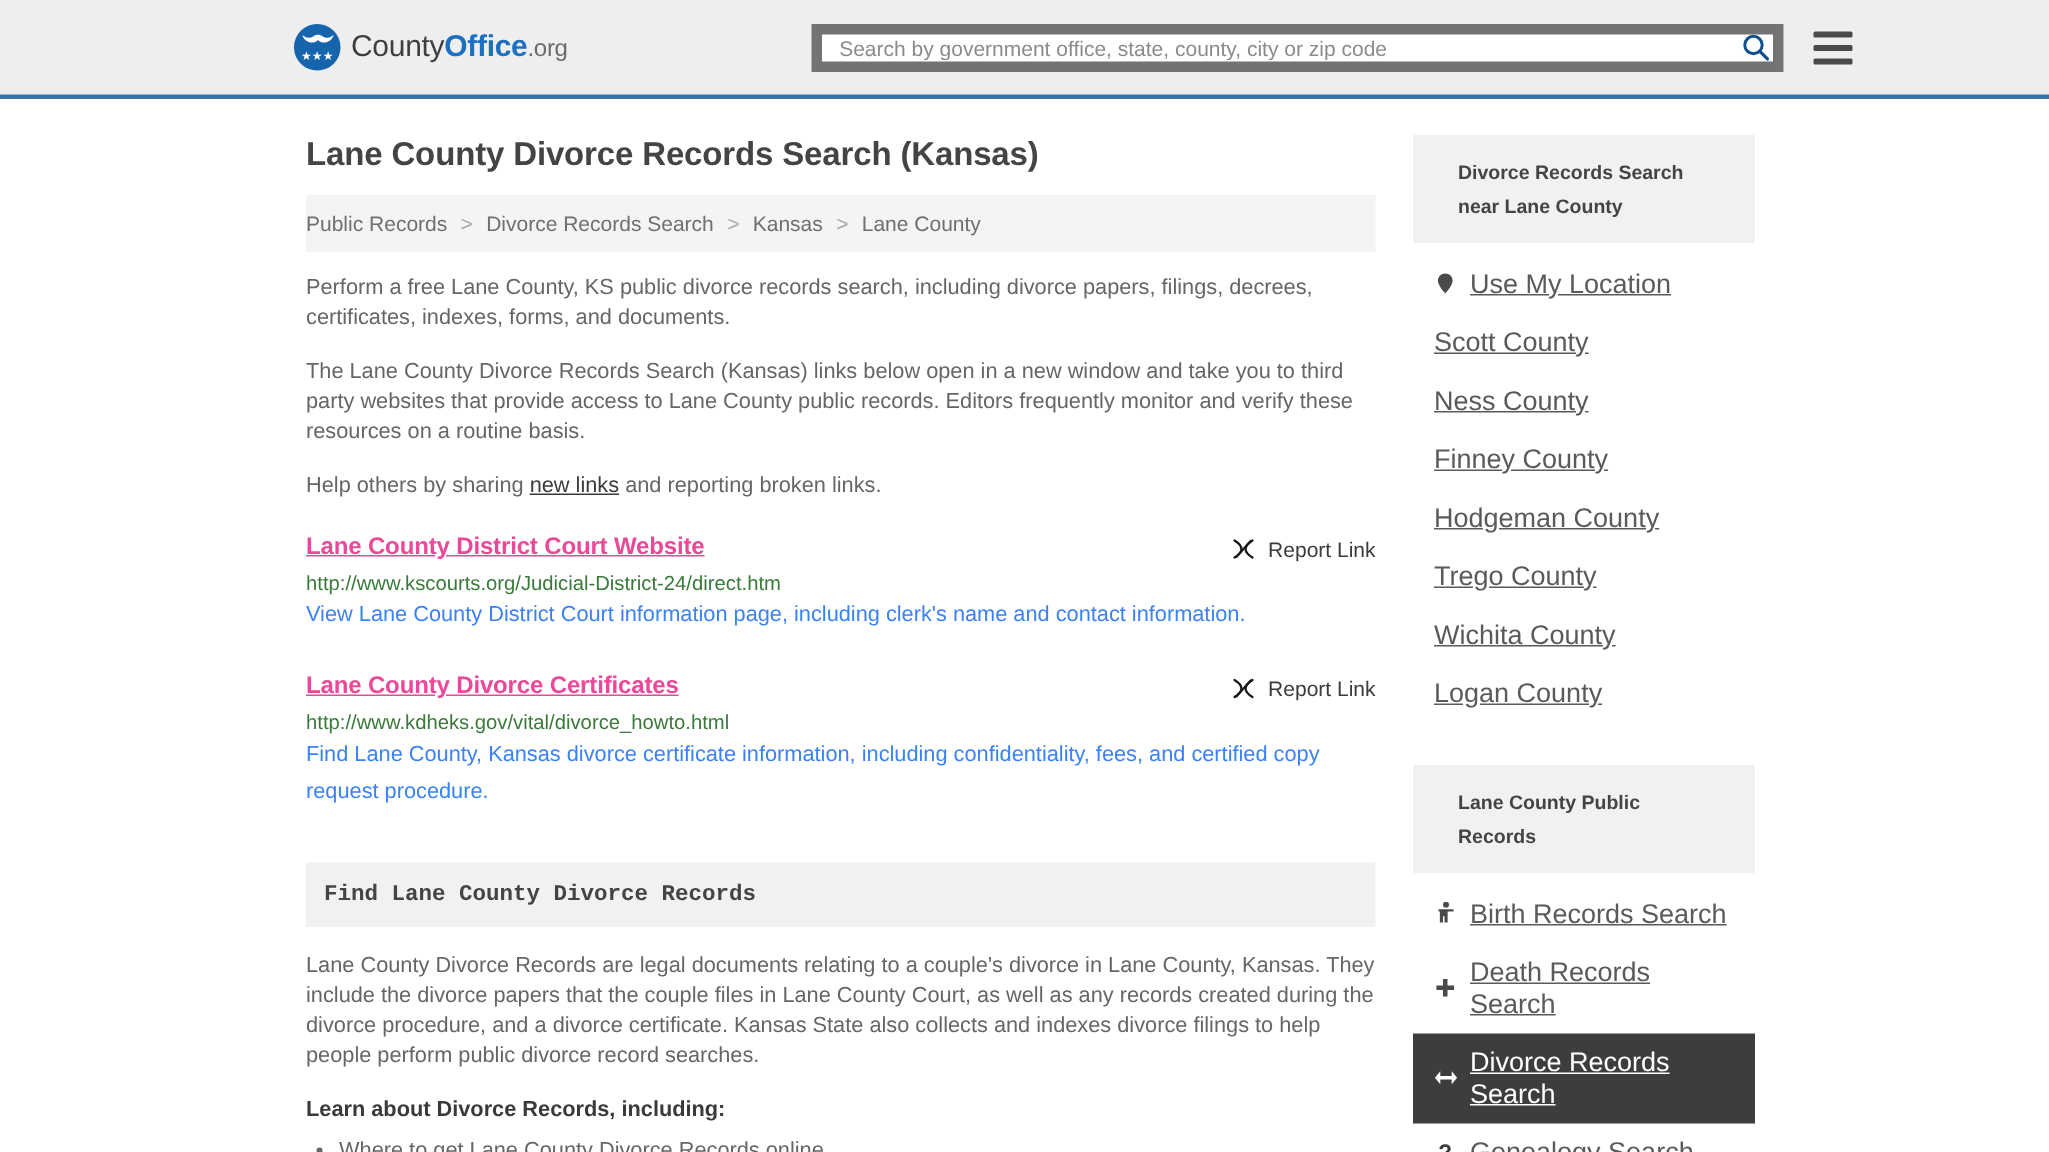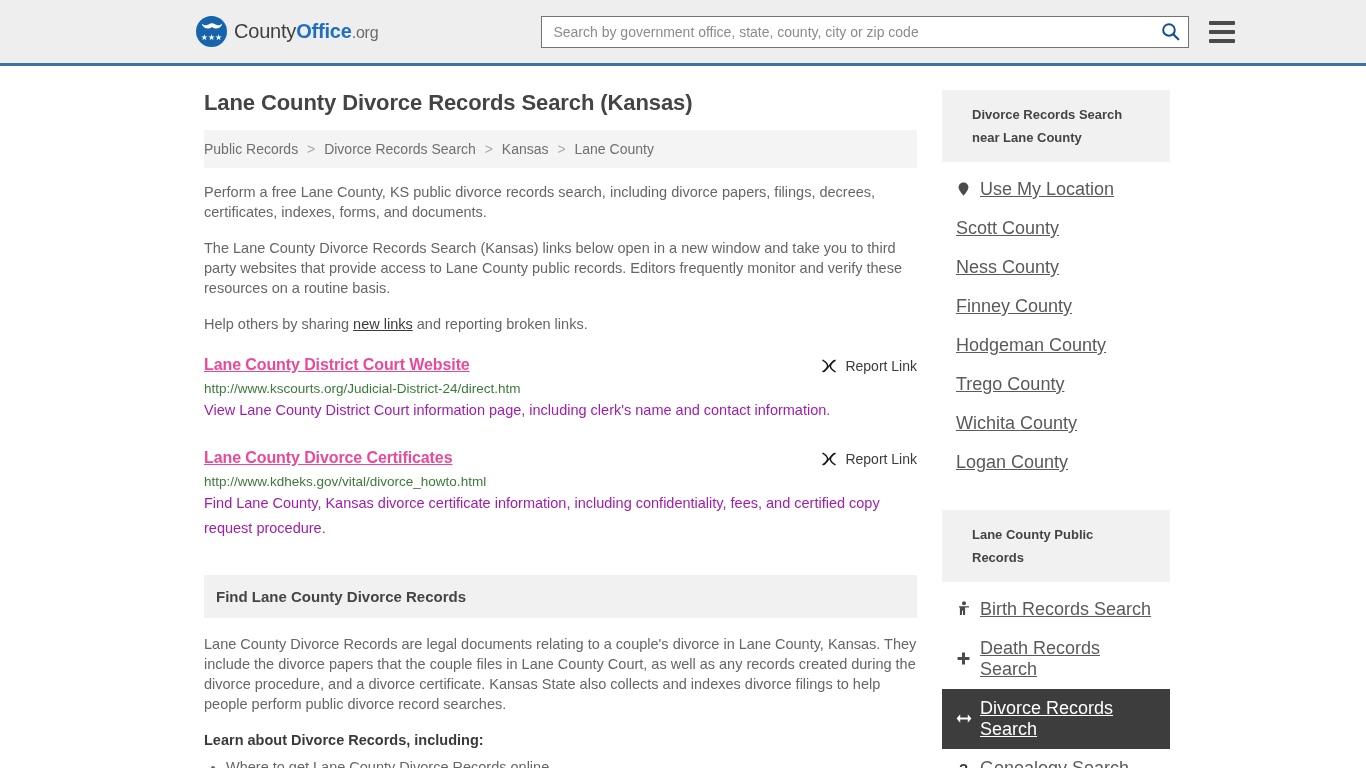--- a/index.html
+++ b/index.html
@@ -73,21 +73,21 @@
   .search-wrap {
     margin-left: 163px;
     position: relative;
     width: 648px;
     height: 32px;
   }
   .search-input {
     width: 100%;
     height: 32px;
     box-sizing: border-box;
-    border: 1px solid #737373;
+    border: 7px solid #737373;
     background: #ffffff;
     padding: 0 40px 0 11px;
     font-family: "Liberation Sans", sans-serif;
     font-size: 14px;
     color: #333333;
     outline: none;
   }
   .search-input::placeholder { color: #8b8b8b; }
   .search-btn {
     position: absolute;
@@ -197,33 +197,34 @@
   }
   .result-url {
     font-size: 13.5px;
     color: #3a7a3a;
     margin-top: 7px;
     word-break: break-all;
   }
   .result-desc {
     font-size: 14.5px;
     line-height: 25px;
-    color: #a21caf;
+    color: #3b82f6;
     margin-top: 2px;
   }
 
   
   .section-head {
     background: #f1f1f1;
     font-size: 15px;
     font-weight: bold;
     color: #444444;
     padding: 13px 12px;
     margin-top: 34px;
     margin-bottom: 16px;
+    font-family: Liberation Mono, monospace;
   }
   .sub-head {
     font-size: 14.5px;
     font-weight: bold;
     color: #3a3a3a;
     margin: 18px 0 8px 0;
   }
   ul.bullets {
     margin: 0;
     padding-left: 22px;

